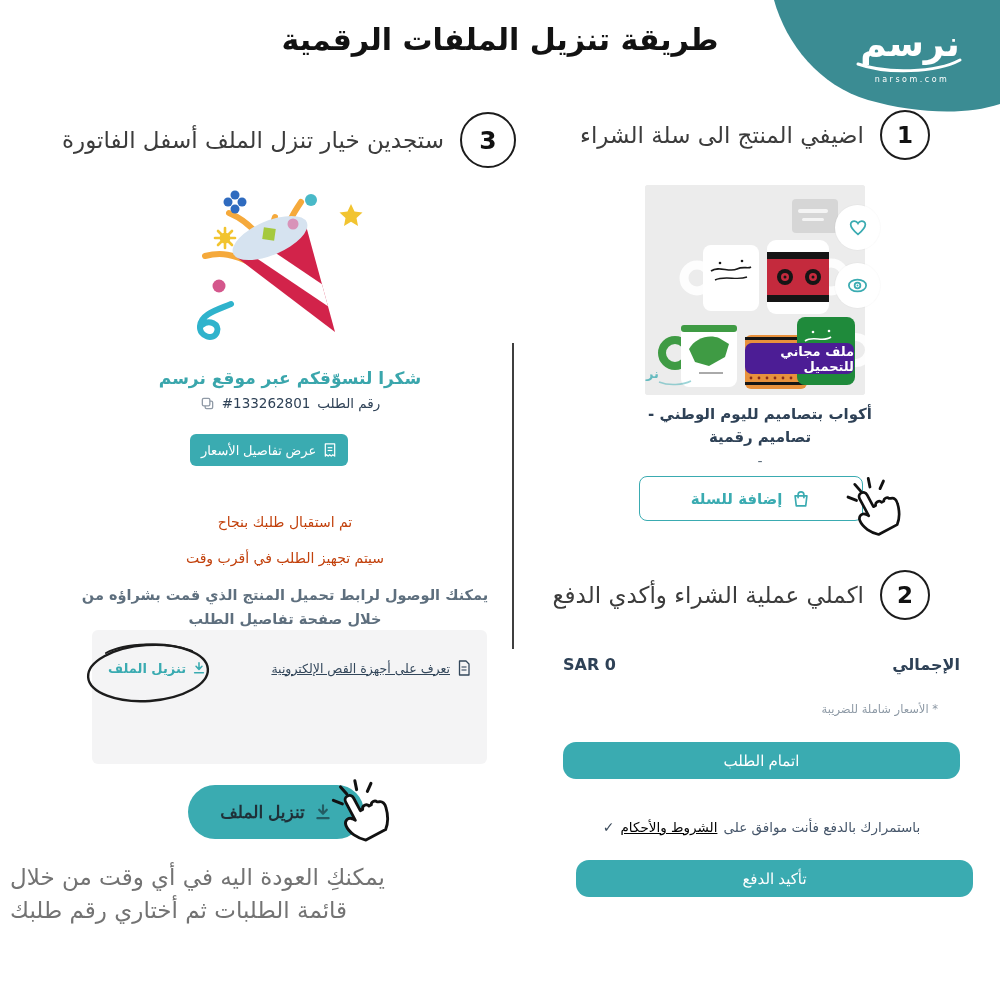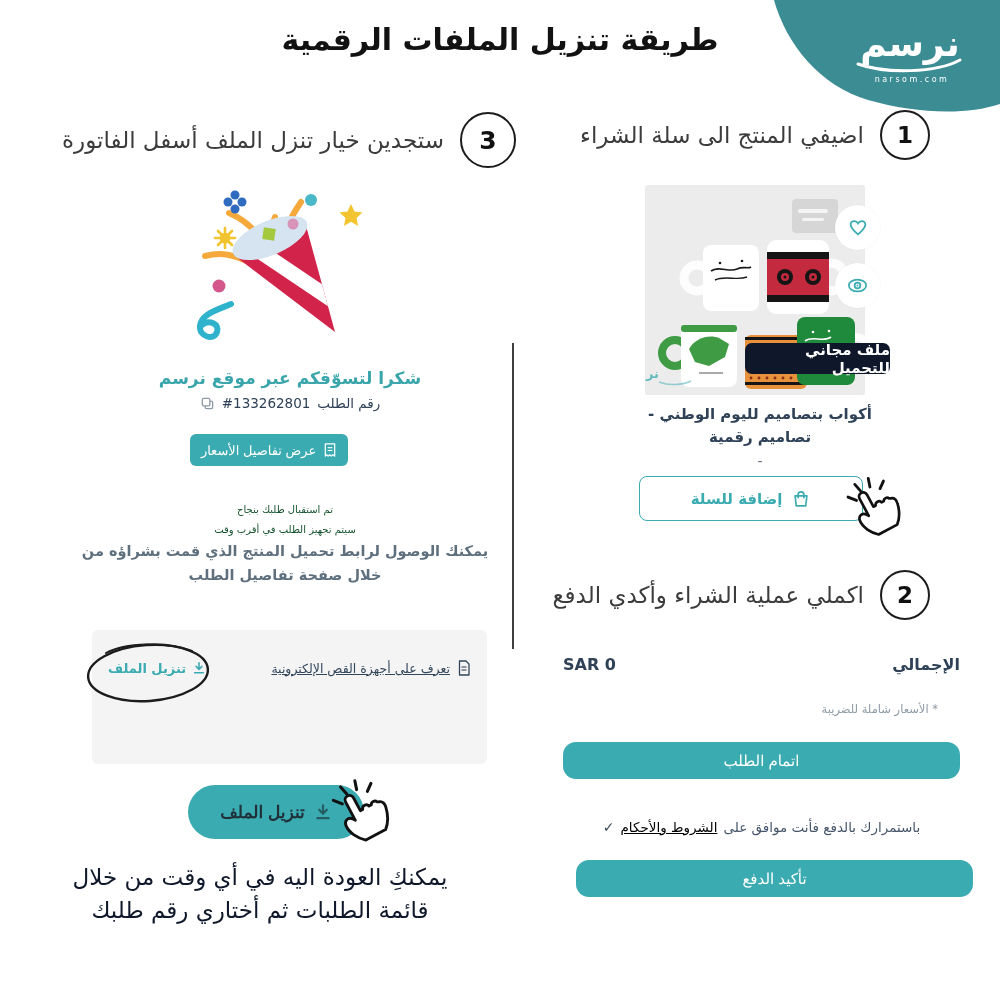--- a/index.html
+++ b/index.html
@@ -24,22 +24,22 @@
   #step2-header { top:570px; right:70px; }
   #step3-header { top:112px; left:30px; width:486px; }
   #step3-header .step-circle { width:56px; height:56px; font-size:25px; }
 
   
   .product-card { left:645px; top:185px; width:220px; height:210px; background:#ececec; border-radius:3px; }
   .round-btn { position:absolute; width:45px; height:45px; background:#fff; border-radius:50%;
     display:flex; align-items:center; justify-content:center; box-shadow:0 0 0 1px rgba(0,0,0,0.02); }
   .heart-btn { left:190px; top:20px; }
   .eye-btn { left:190px; top:78px; }
-  .free-badge { position:absolute; left:100px; top:158px; width:145px; height:31px;
-    background:#0f172a; border-radius:7px; color:#fff; font-size:15px; font-weight:bold;
+  .free-badge { position:absolute; left:100px; top:158px; width:109px; height:31px;
+    background:#4c1d95; border-radius:7px; color:#fff; font-size:13px; font-weight:bold;
     display:flex; align-items:center; justify-content:center; }
 
   .product-title { left:632px; top:403px; width:256px; text-align:center;
     font-size:15px; font-weight:bold; color:#2E4156; line-height:1.55; }
   .product-price { left:632px; top:453px; width:256px; text-align:center;
     font-size:14px; color:#5F6F7E; }
 
   .atc-button { left:639px; top:476px; width:224px; height:45px;
     border:1.6px solid #3AABB1; border-radius:8px; background:#fff;
     display:flex; align-items:center; justify-content:center; gap:9px;
@@ -67,39 +67,39 @@
 
   
   .confetti { left:183px; top:186px; width:200px; height:162px; }
   .thanks { left:90px; top:368px; width:400px; text-align:center;
     font-size:17px; font-weight:bold; color:#3AA6AC; }
   .order-row { left:90px; top:395px; width:400px; display:flex; align-items:center;
     justify-content:center; gap:7px; font-size:13.5px; color:#2E4156; }
   .btn-invoice { left:190px; top:434px; width:158px; height:32px; border-radius:6px; font-size:13px; gap:7px; }
 
   .status-block { left:80px; top:500px; width:410px; text-align:center; }
-  .status-light { font-size:10px; color:#14532d; line-height:2.0; }
-  .status-bold { margin-top:0; font-size:14.5px; font-weight:bold; color:#5E6F7E; line-height:1.65; }
+  .status-light { font-size:14px; color:#c2410c; line-height:2.0;margin-top:8px; }
+  .status-bold { margin-top:12px; font-size:14.5px; font-weight:bold; color:#5E6F7E; line-height:1.65; }
 
   .files-box { left:92px; top:630px; width:395px; height:134px; background:#F4F4F5;
     border-radius:6px; padding:15px 16px; }
   .files-title { text-align:center; font-size:14.5px; font-weight:bold;
     color:#2E4156; line-height:1.6; }
   .files-row { margin-top:15px; display:flex; align-items:center; justify-content:space-between; }
   .learn-link { display:flex; align-items:center; gap:7px; font-size:12.5px; color:#33475B; cursor:pointer;text-decoration:underline; }
   .dl-link { position:relative; display:flex; align-items:center; gap:6px;
     font-size:13px; font-weight:bold; color:#3AABB1; cursor:pointer; }
   .sketch-ellipse { position:absolute; left:-24px; top:-22px; width:132px; height:66px; pointer-events:none; }
 
   .btn-download { left:188px; top:785px; width:176px; height:54px; border-radius:28px;
     background:#3AABB1; display:flex; align-items:center; justify-content:center; gap:9px;
     color:#1F3038; font-size:17px; font-weight:bold; border:none; cursor:pointer; }
 
-  .footer-note { left:10px; top:861px; width:500px; text-align:center;
-    font-size:23px; color:#0f172a; line-height:1.42; }
+  .footer-note { left:10px; top:861px; width:500px; text-align:left;
+    font-size:23px; color:#737373; line-height:1.42; }
 </style>
 </head>
 <body>
 
 <div id="page">
 
   <div class="abs page-title">طريقة تنزيل الملفات الرقمية</div>
 
   <svg class="abs logo-blob" viewBox="0 0 238 138">
     <path d="M12,0 C24,44 58,86 106,100 C152,113 202,116 238,104 L238,0 Z" fill="#3B8C93"></path>

